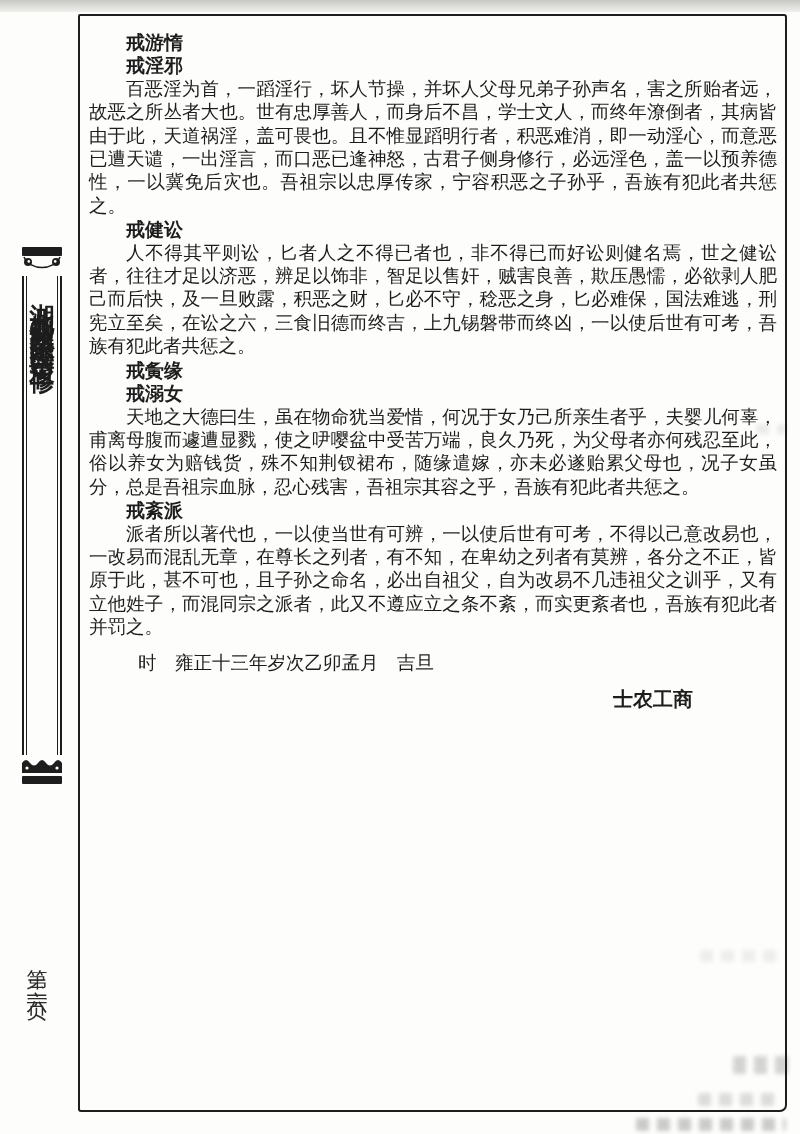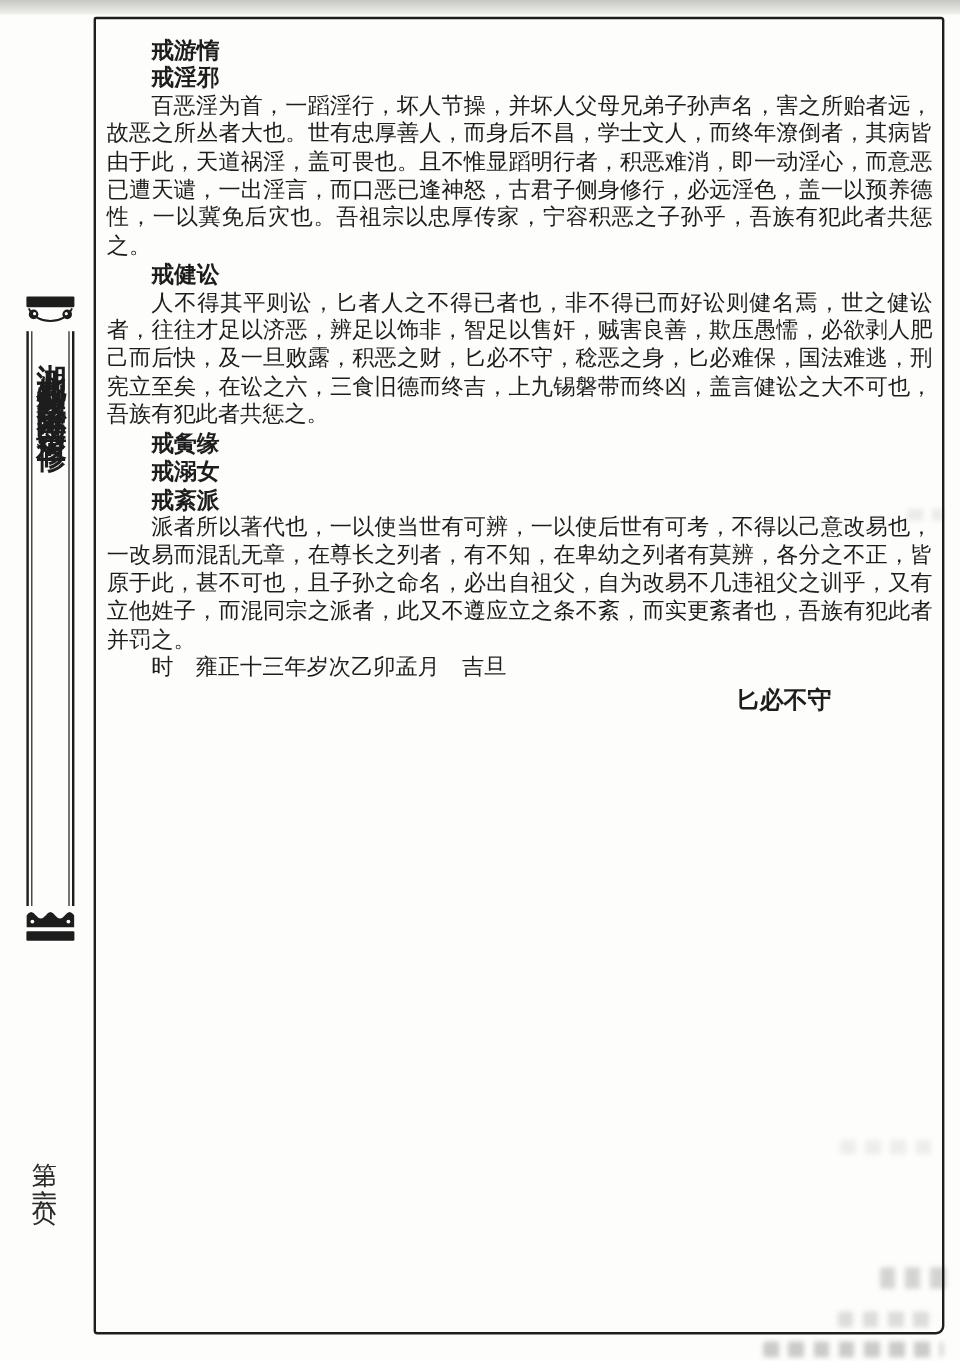--- a/index.html
+++ b/index.html
@@ -31,21 +31,21 @@
   .sec-title{
     font-family:"Liberation Sans","DejaVu Sans",sans-serif;
     font-weight:bold;font-size:19px;line-height:23.4px;
     text-indent:37px;margin:0;
   }
   .sec-body{
     font-size:18.5px;line-height:23.4px;margin:0;
     text-indent:37px;text-align:justify;text-justify:inter-ideograph;
   }
   .date-line{
-    font-size:18.5px;line-height:23.4px;margin:0;text-indent:37px;
+    font-size:18.5px;line-height:23.4px;margin:12px;text-indent:37px;
   }
   .signature{
     font-family:"Liberation Sans","DejaVu Sans",sans-serif;
     font-weight:bold;font-size:20px;line-height:24px;
     text-align:right;padding-right:84px;margin-top:3px;
   }
 
   
   .cartouche{
     position:absolute;left:22px;top:247px;width:40px;height:537px;
@@ -118,32 +118,33 @@
   </div>
 
   <div class="section">
     <p class="sec-title">戒淫邪</p>
     <p class="sec-body">百恶淫为首，一蹈淫行，坏人节操，并坏人父母兄弟子孙声名，害之所贻者远，故恶之所丛者大也。世有忠厚善人，而身后不昌，学士文人，而终年潦倒者，其病皆由于此，天道祸淫，盖可畏也。且不惟显蹈明行者，积恶难消，即一动淫心，而意恶已遭天谴，一出淫言，而口恶已逢神怒，古君子侧身修行，必远淫色，盖一以预养德性，一以冀免后灾也。吾祖宗以忠厚传家，宁容积恶之子孙乎，吾族有犯此者共惩之。</p>
   </div>
 
 
   <div class="section">
     <p class="sec-title">戒健讼</p>
-    <p class="sec-body">人不得其平则讼，匕者人之不得已者也，非不得已而好讼则健名焉，世之健讼者，往往才足以济恶，辨足以饰非，智足以售奸，贼害良善，欺压愚懦，必欲剥人肥己而后快，及一旦败露，积恶之财，匕必不守，稔恶之身，匕必难保，国法难逃，刑宪立至矣，在讼之六，三食旧德而终吉，上九锡磐带而终凶，盖言健讼之大不可也，吾族有犯此者共惩之。</p>
+    <p class="sec-body">人不得其平则讼，匕者人之不得已者也，非不得已而好讼则健名焉，世之健讼者，往往才足以济恶，辨足以饰非，智足以售奸，贼害良善，欺压愚懦，必欲剥人肥己而后快，及一旦败露，积恶之财，匕必不守，稔恶之身，匕必难保，国法难逃，刑宪立至矣，在讼之六，三食旧德而终吉，上九锡磐带而终凶，一以使后世有可考，吾族有犯此者共惩之。</p>
   </div>
 
   <div class="section">
     <p class="sec-title">戒夤缘</p>
   </div>
 
   <div class="section">
     <p class="sec-title">戒溺女</p>
+    <p class="sec-body">天地之大德曰生，虽在物命犹当爱惜，何况于女乃己所亲生者乎，夫婴儿何辜，甫离母腹而遽遭显戮，使之吚嘤盆中受苦万端，良久乃死，为父母者亦何残忍至此，俗以养女为赔钱货，殊不知荆钗裙布，随缘遣嫁，亦未必遂贻累父母也，况子女虽分，总是吾祖宗血脉，忍心残害，吾祖宗其容之乎，吾族有犯此者共惩之。</p>
   </div>
 
   <div class="section">
     <p class="sec-title">戒紊派</p>
     <p class="sec-body">派者所以著代也，一以使当世有可辨，一以使后世有可考，不得以己意改易也，一改易而混乱无章，在尊长之列者，有不知，在卑幼之列者有莫辨，各分之不正，皆原于此，甚不可也，且子孙之命名，必出自祖父，自为改易不几违祖父之训乎，又有立他姓子，而混同宗之派者，此又不遵应立之条不紊，而实更紊者也，吾族有犯此者并罚之。</p>
   </div>
 
   <p class="date-line">时　雍正十三年岁次乙卯孟月　吉旦</p>
 
-  <div class="signature">匕必不守</div>
+  <div class="signature">士农工商</div>
 </div>
 
 </body></html>

